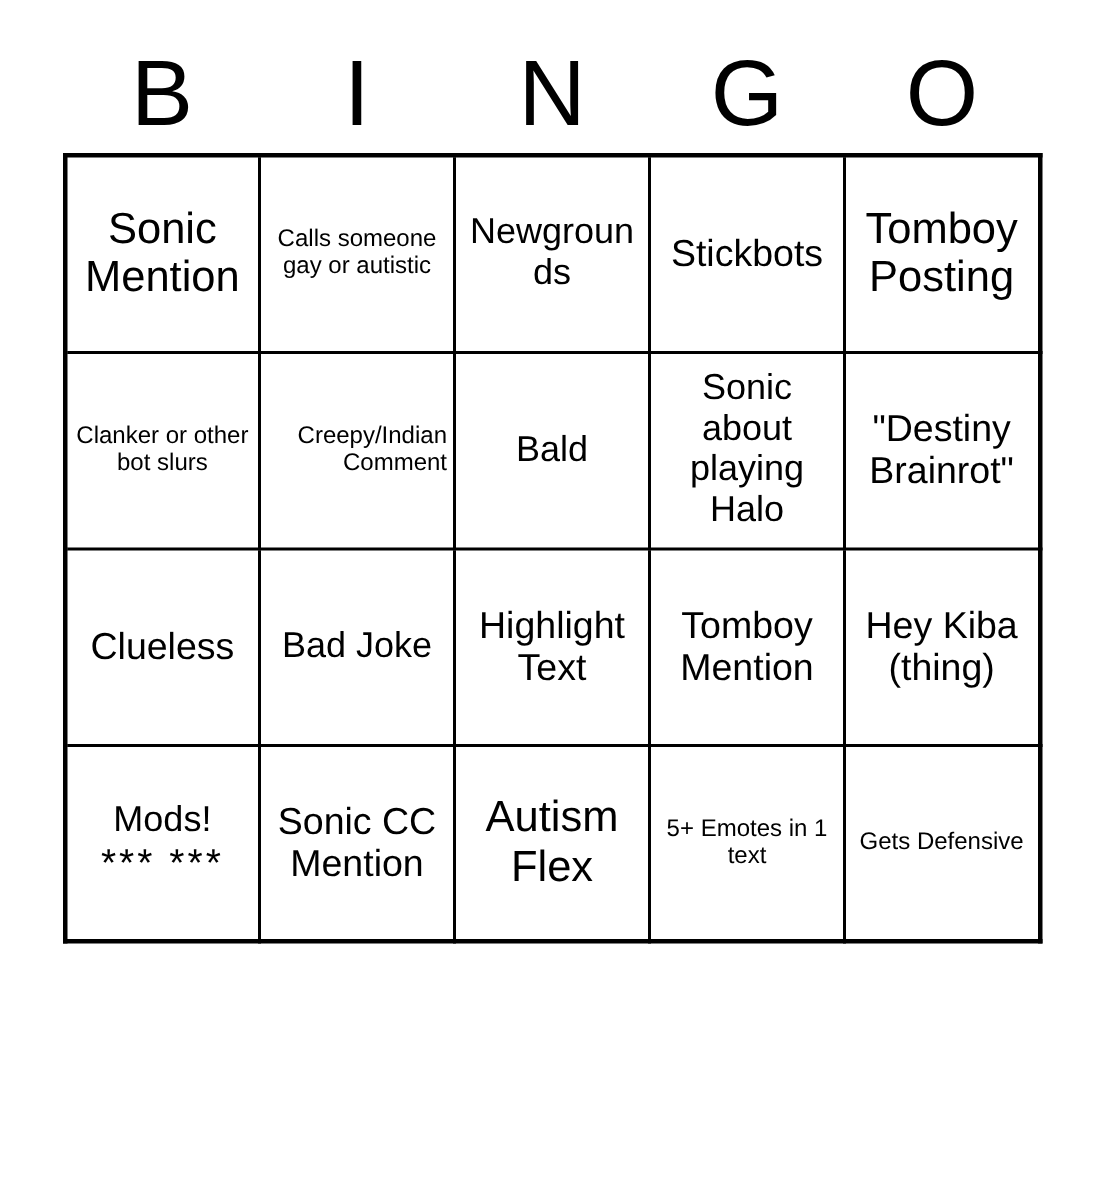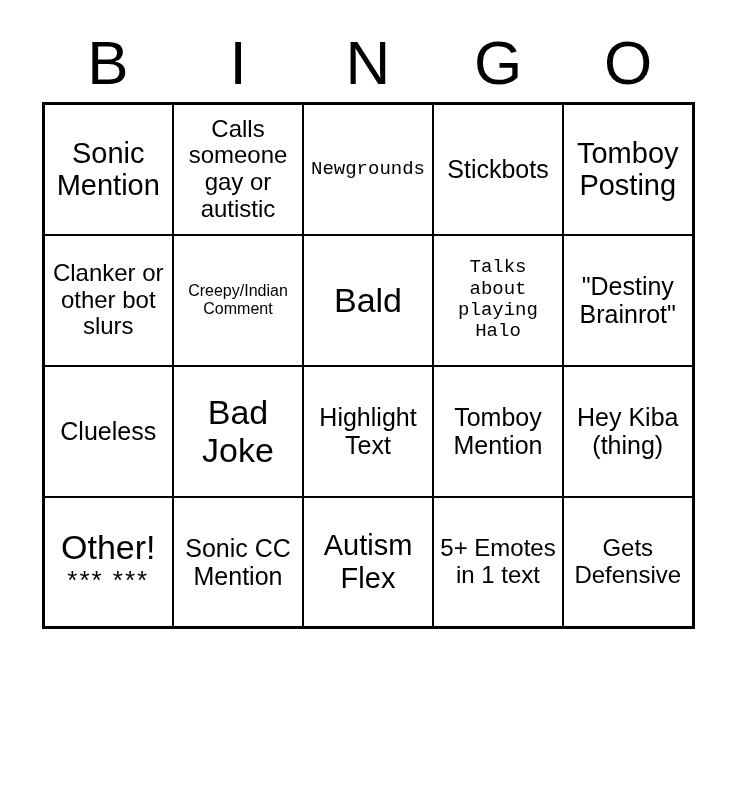--- a/index.html
+++ b/index.html
@@ -53,26 +53,26 @@
     box-sizing: border-box;
     overflow: hidden;
     word-wrap: break-word;
   }
   .cell-text {
     display: block;
     line-height: 1.12;
     font-family: "Liberation Sans", sans-serif;
   }
   
-  .fs-xxl { font-size: 34px; }
+  .fs-xxl { font-size: 24px; }
   .fs-xl  { font-size: 29px; }
   .fs-l   { font-size: 25px; }
-  .fs-m   { font-size: 24px; }
-  .fs-s   { font-size: 19px; font-family: Liberation Mono, monospace; }
-  .fs-xs  { font-size: 16px; }
+  .fs-m   { font-size: 16px; }
+  .fs-s   { font-size: 24px; }
+  .fs-xs  { font-size: 16px; text-align: right; }
   .stars { display:block; font-size: 26px; line-height: 1.1; letter-spacing: 2px;}
 </style>
 </head>
 <body>
 
 <div id="card">
 
   <div id="title-row">
     <div class="title-letter">B</div>
     <div class="title-letter">I</div>
@@ -104,21 +104,21 @@
         <td>
             <span class="cell-text fs-m">Clanker or other bot slurs</span>
           </td>
         <td>
             <span class="cell-text fs-xs">Creepy/Indian Comment</span>
           </td>
         <td>
             <span class="cell-text fs-xxl">Bald</span>
           </td>
         <td>
-            <span class="cell-text fs-s">Talks about playing Halo</span>
+            <span class="cell-text fs-s">Sonic about playing Halo</span>
           </td>
         <td>
             <span class="cell-text fs-l">"Destiny Brainrot"</span>
           </td>
       </tr>
       <tr>
         <td>
             <span class="cell-text fs-l">Clueless</span>
           </td>
         <td>
@@ -129,21 +129,21 @@
           </td>
         <td>
             <span class="cell-text fs-l">Tomboy Mention</span>
           </td>
         <td>
             <span class="cell-text fs-l">Hey Kiba (thing)</span>
           </td>
       </tr>
       <tr>
         <td>
-          <span class="cell-text fs-xxl">Other!</span>
+          <span class="cell-text fs-xxl">Mods!</span>
           <span class="stars">*** ***</span>
         </td>
         <td>
             <span class="cell-text fs-l">Sonic CC Mention</span>
           </td>
         <td>
             <span class="cell-text fs-xl">Autism Flex</span>
           </td>
         <td>
             <span class="cell-text fs-m">5+ Emotes in 1 text</span>

